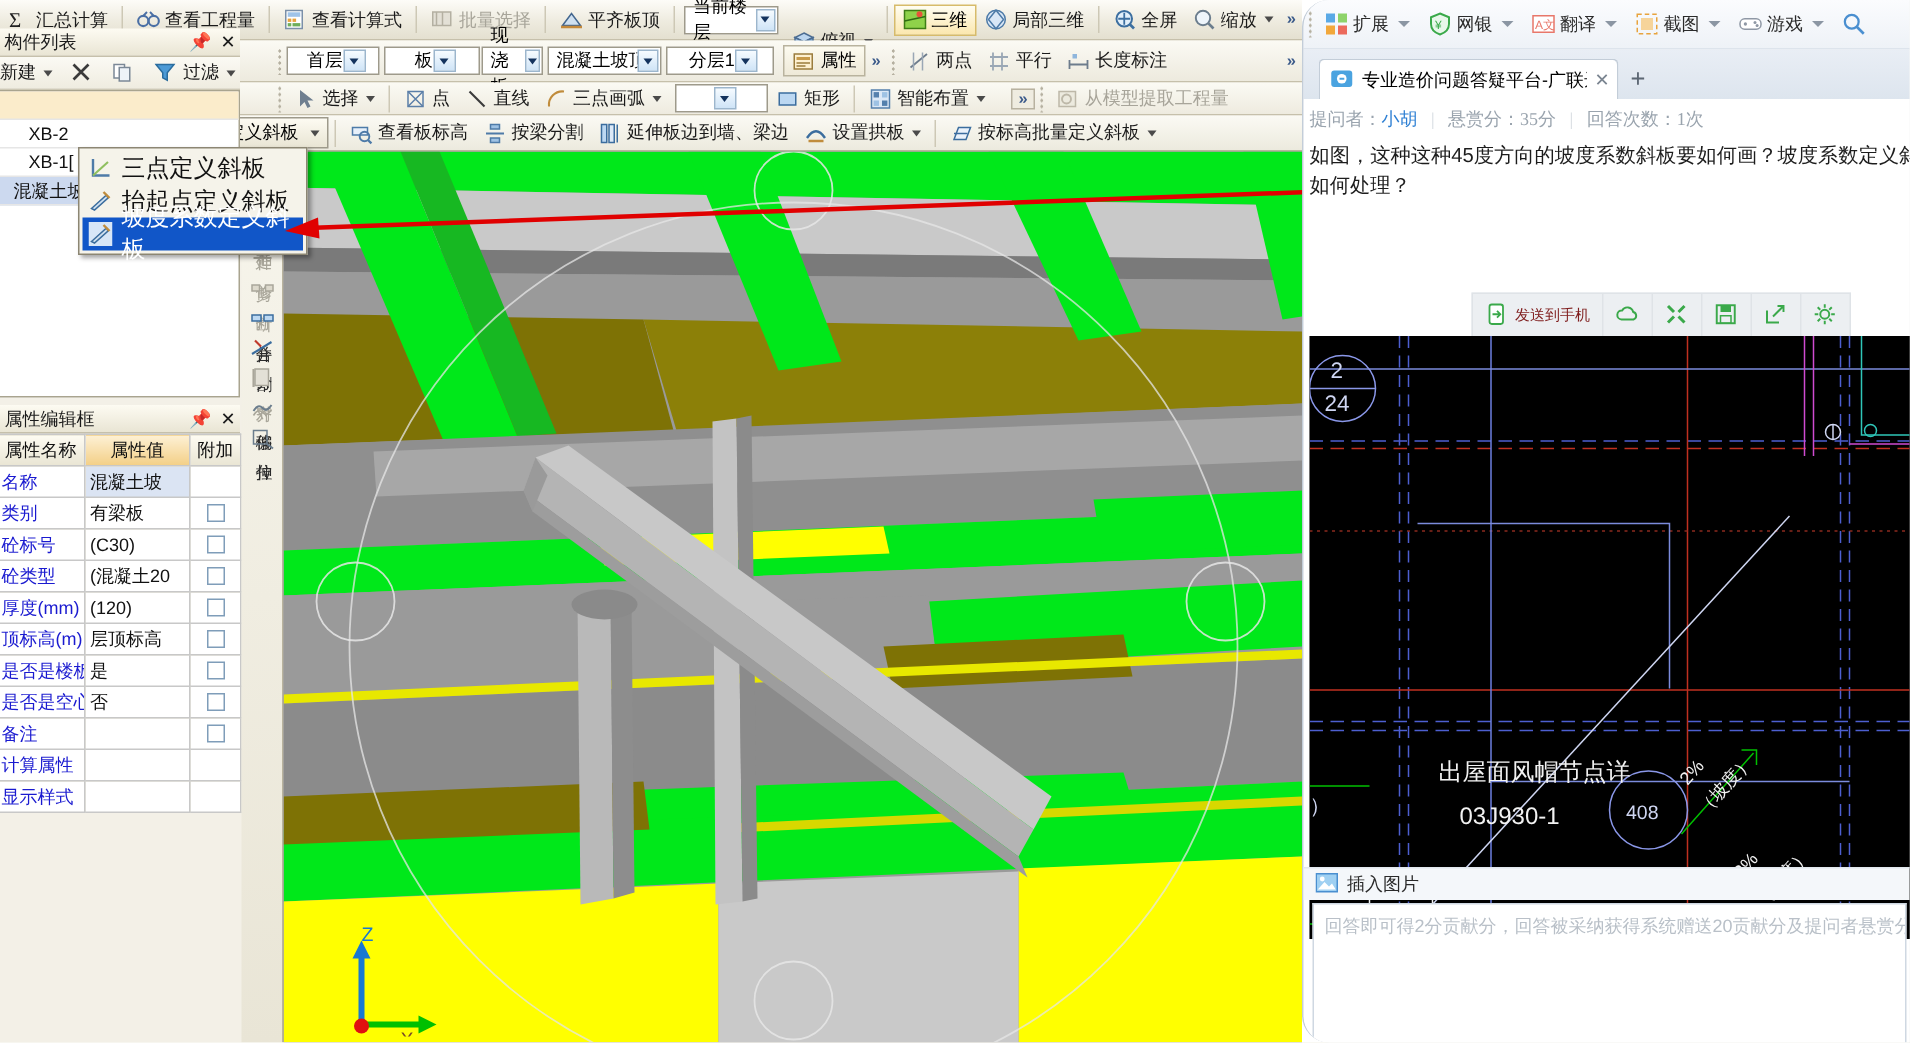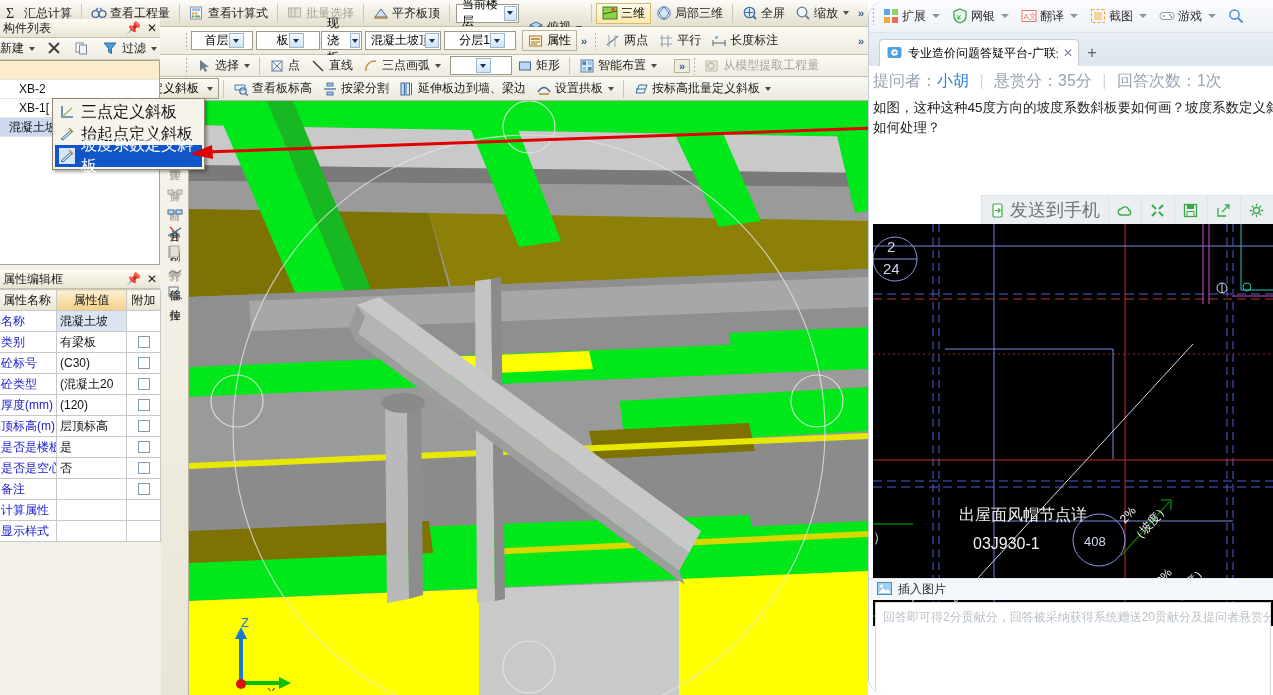--- a/index.html
+++ b/index.html
@@ -118,29 +118,29 @@
   #tabbar{ height:33px; background:linear-gradient(#e9eef5,#dde5ee);
      display:flex; align-items:flex-end; padding-left:10px; }
   .tab{ height:27px; background:#fff; border:1px solid #c3cdd8; border-bottom:none;
      border-radius:4px 4px 0 0; display:flex;align-items:center; gap:5px;
      padding:0 5px 0 7px; font-size:12px; max-width:200px;}
   .tab .ttl{ overflow:hidden; white-space:nowrap; max-width:150px;}
   .plus{ width:26px;height:26px;display:flex;align-items:center;justify-content:center;
      font-size:17px;color:#5c6773;}
 
   #brBody{ position:absolute; left:0; top:66px; width:405px; height:629px; background:#fff;}
-  .qmeta{ font-size:16px; color:#9aa4ae; padding:5px 0 3px 4px; white-space:nowrap;}
+  .qmeta{ font-size:12px; color:#9aa4ae; padding:5px 0 3px 4px; white-space:nowrap;font-family:Liberation Serif, serif;}
   .qmeta b{ color:#2d7fd3; font-weight:normal;}
   .qtext{ font-size:13.5px; color:#1d1d1d; line-height:20px; padding:3px 4px 0 4px;
      white-space:nowrap; overflow:hidden; position:relative;}
 
   #imgbar{ position:absolute; left:112px; top:129px; height:30px;
      background:#eceff2; border:1px solid #dfe3e7; display:flex; align-items:center;}
   .ibi{ height:28px; display:flex;align-items:center; gap:4px; padding:0 8px;
-     border-right:1px solid #dfe3e7; font-size:18px; color:#737373;}
+     border-right:1px solid #dfe3e7; font-size:10px; color:#7f1d1d;}
 
   #cad{ position:absolute; left:4px; top:158px; width:401px; height:402px;
      background:#000; overflow:hidden; }
   #cad svg{ position:absolute; left:0; top:0;}
 
   #insbar{ position:absolute; left:0; top:578px; width:405px; height:22px;
      background:#f4f7fa; border-top:1px solid #e2e8ee; display:flex;align-items:center;
      gap:5px; padding-left:8px; font-size:12px; color:#2a2a2a;}
   #ansbox{ position:absolute; left:6px; top:602px; width:396px; height:93px;
      background:#fff; border:1px solid #cfd8e2; border-bottom:none;

